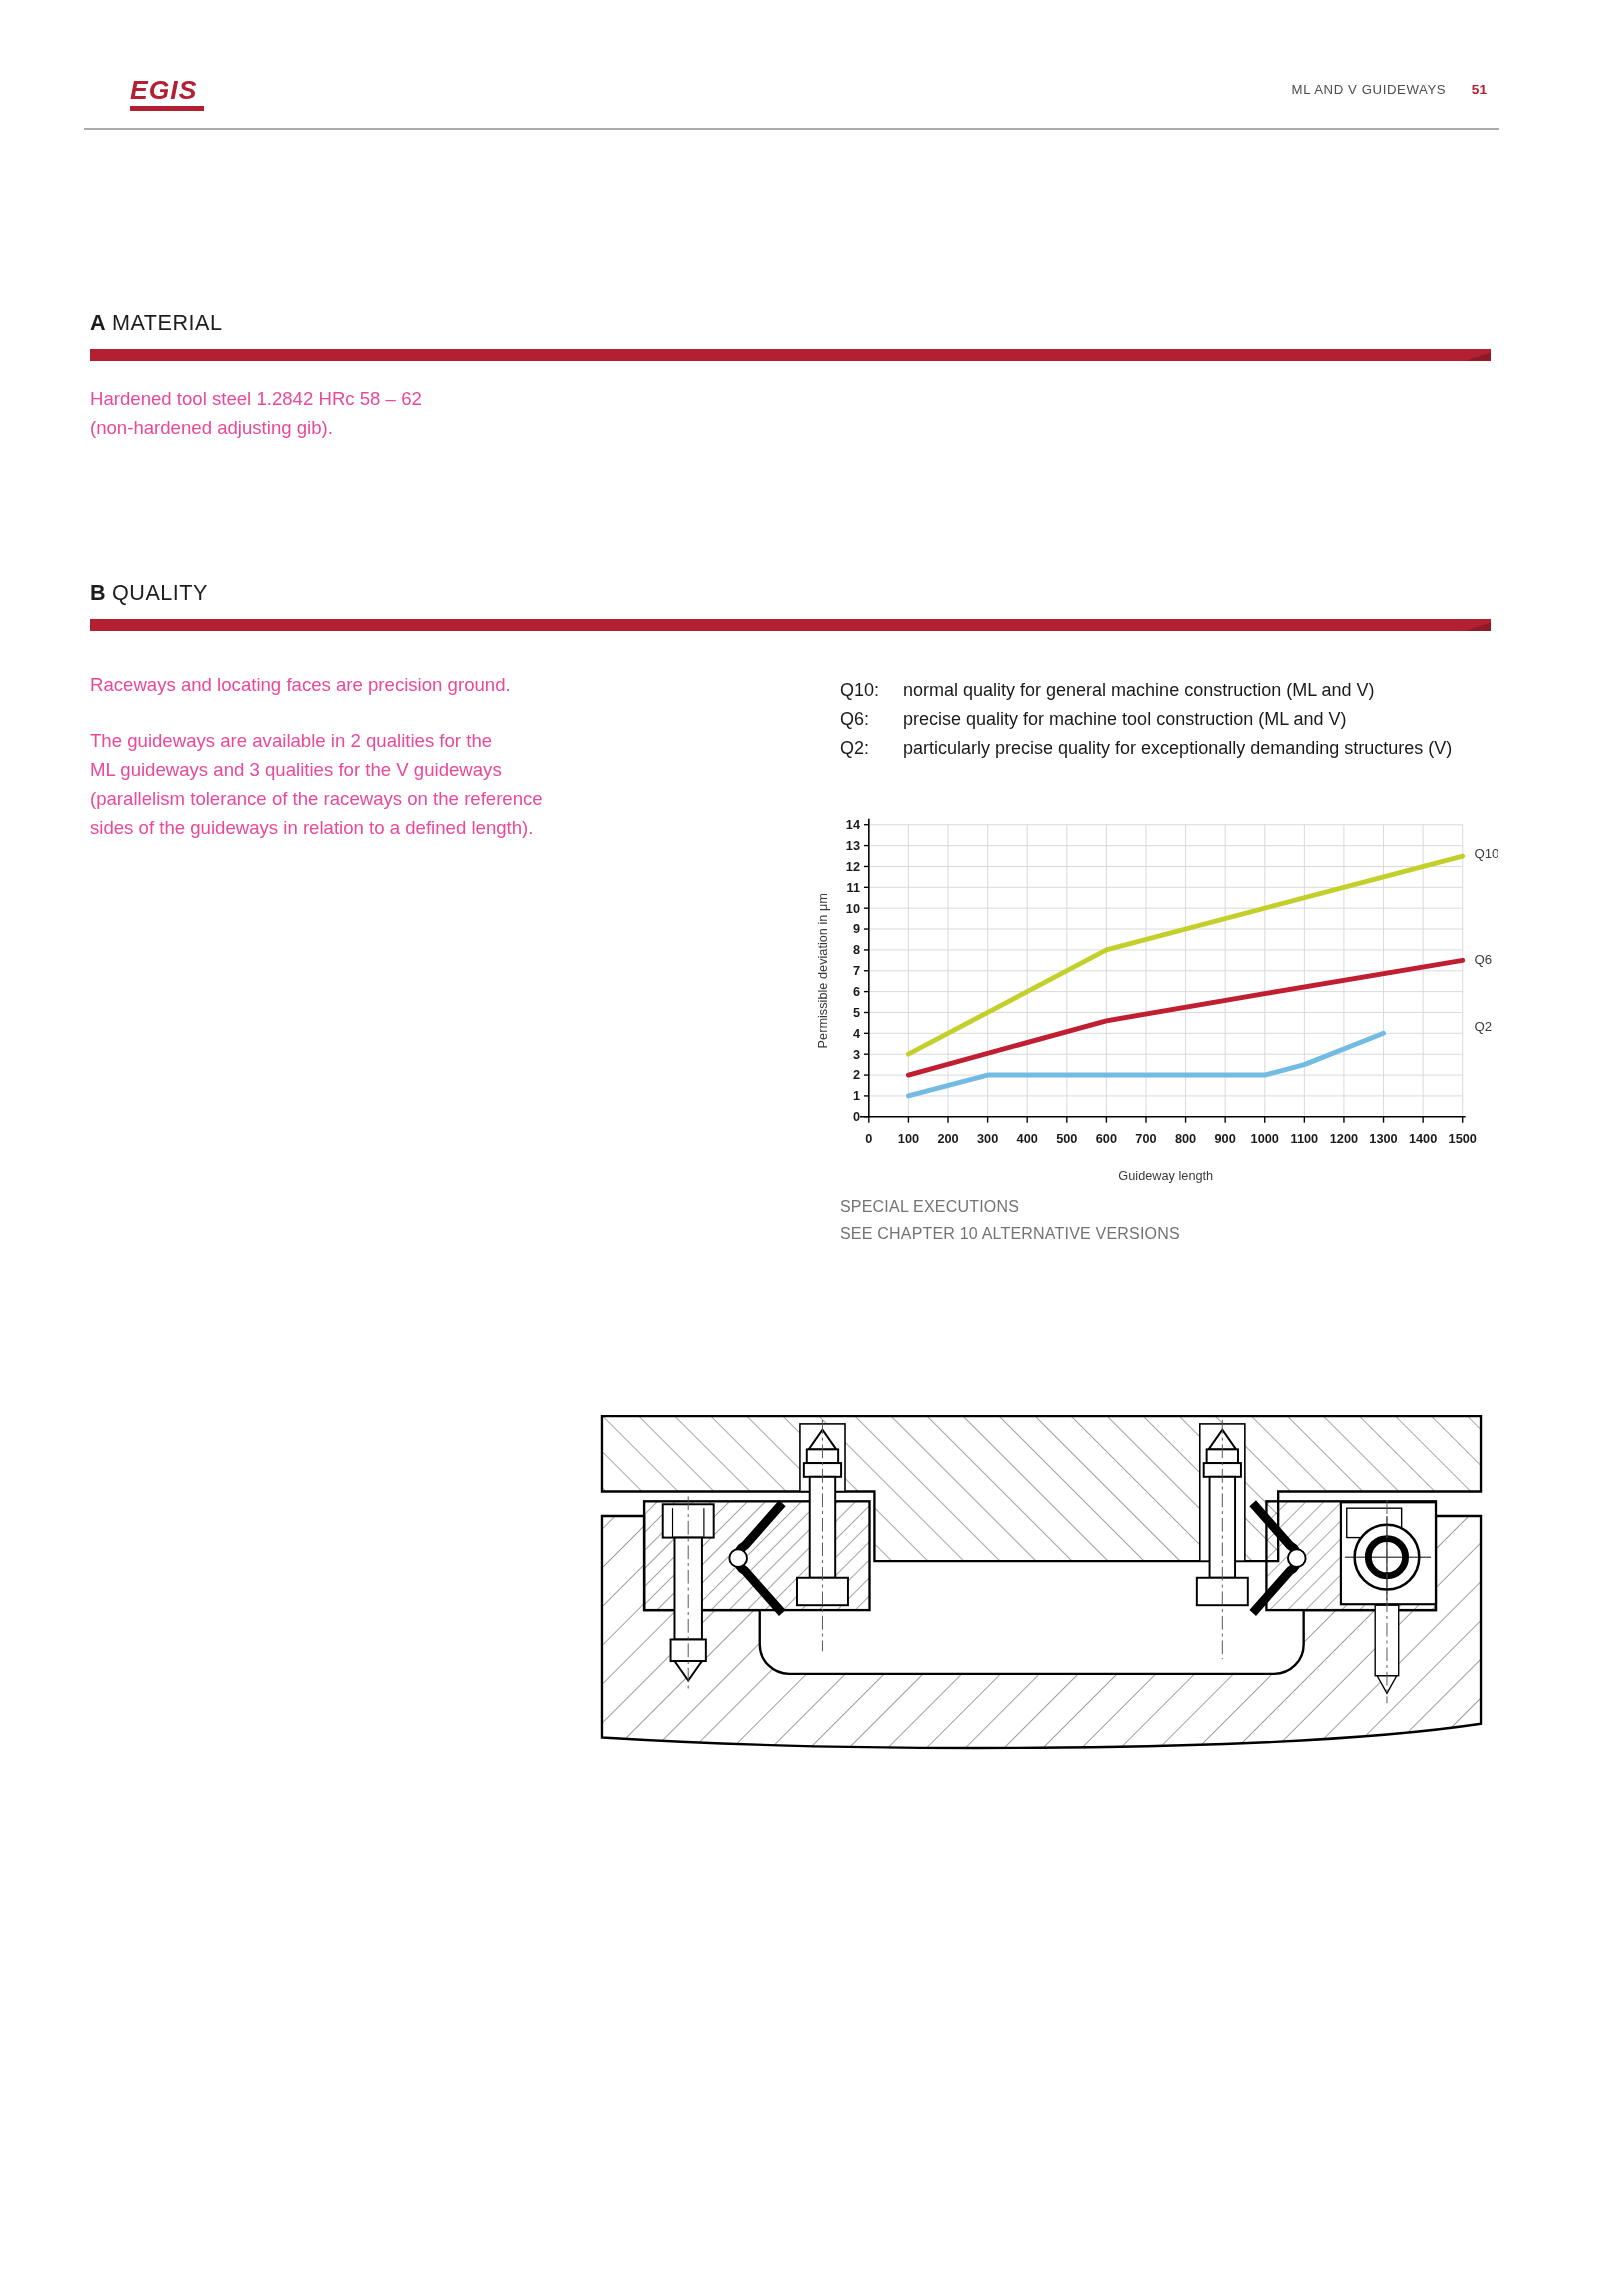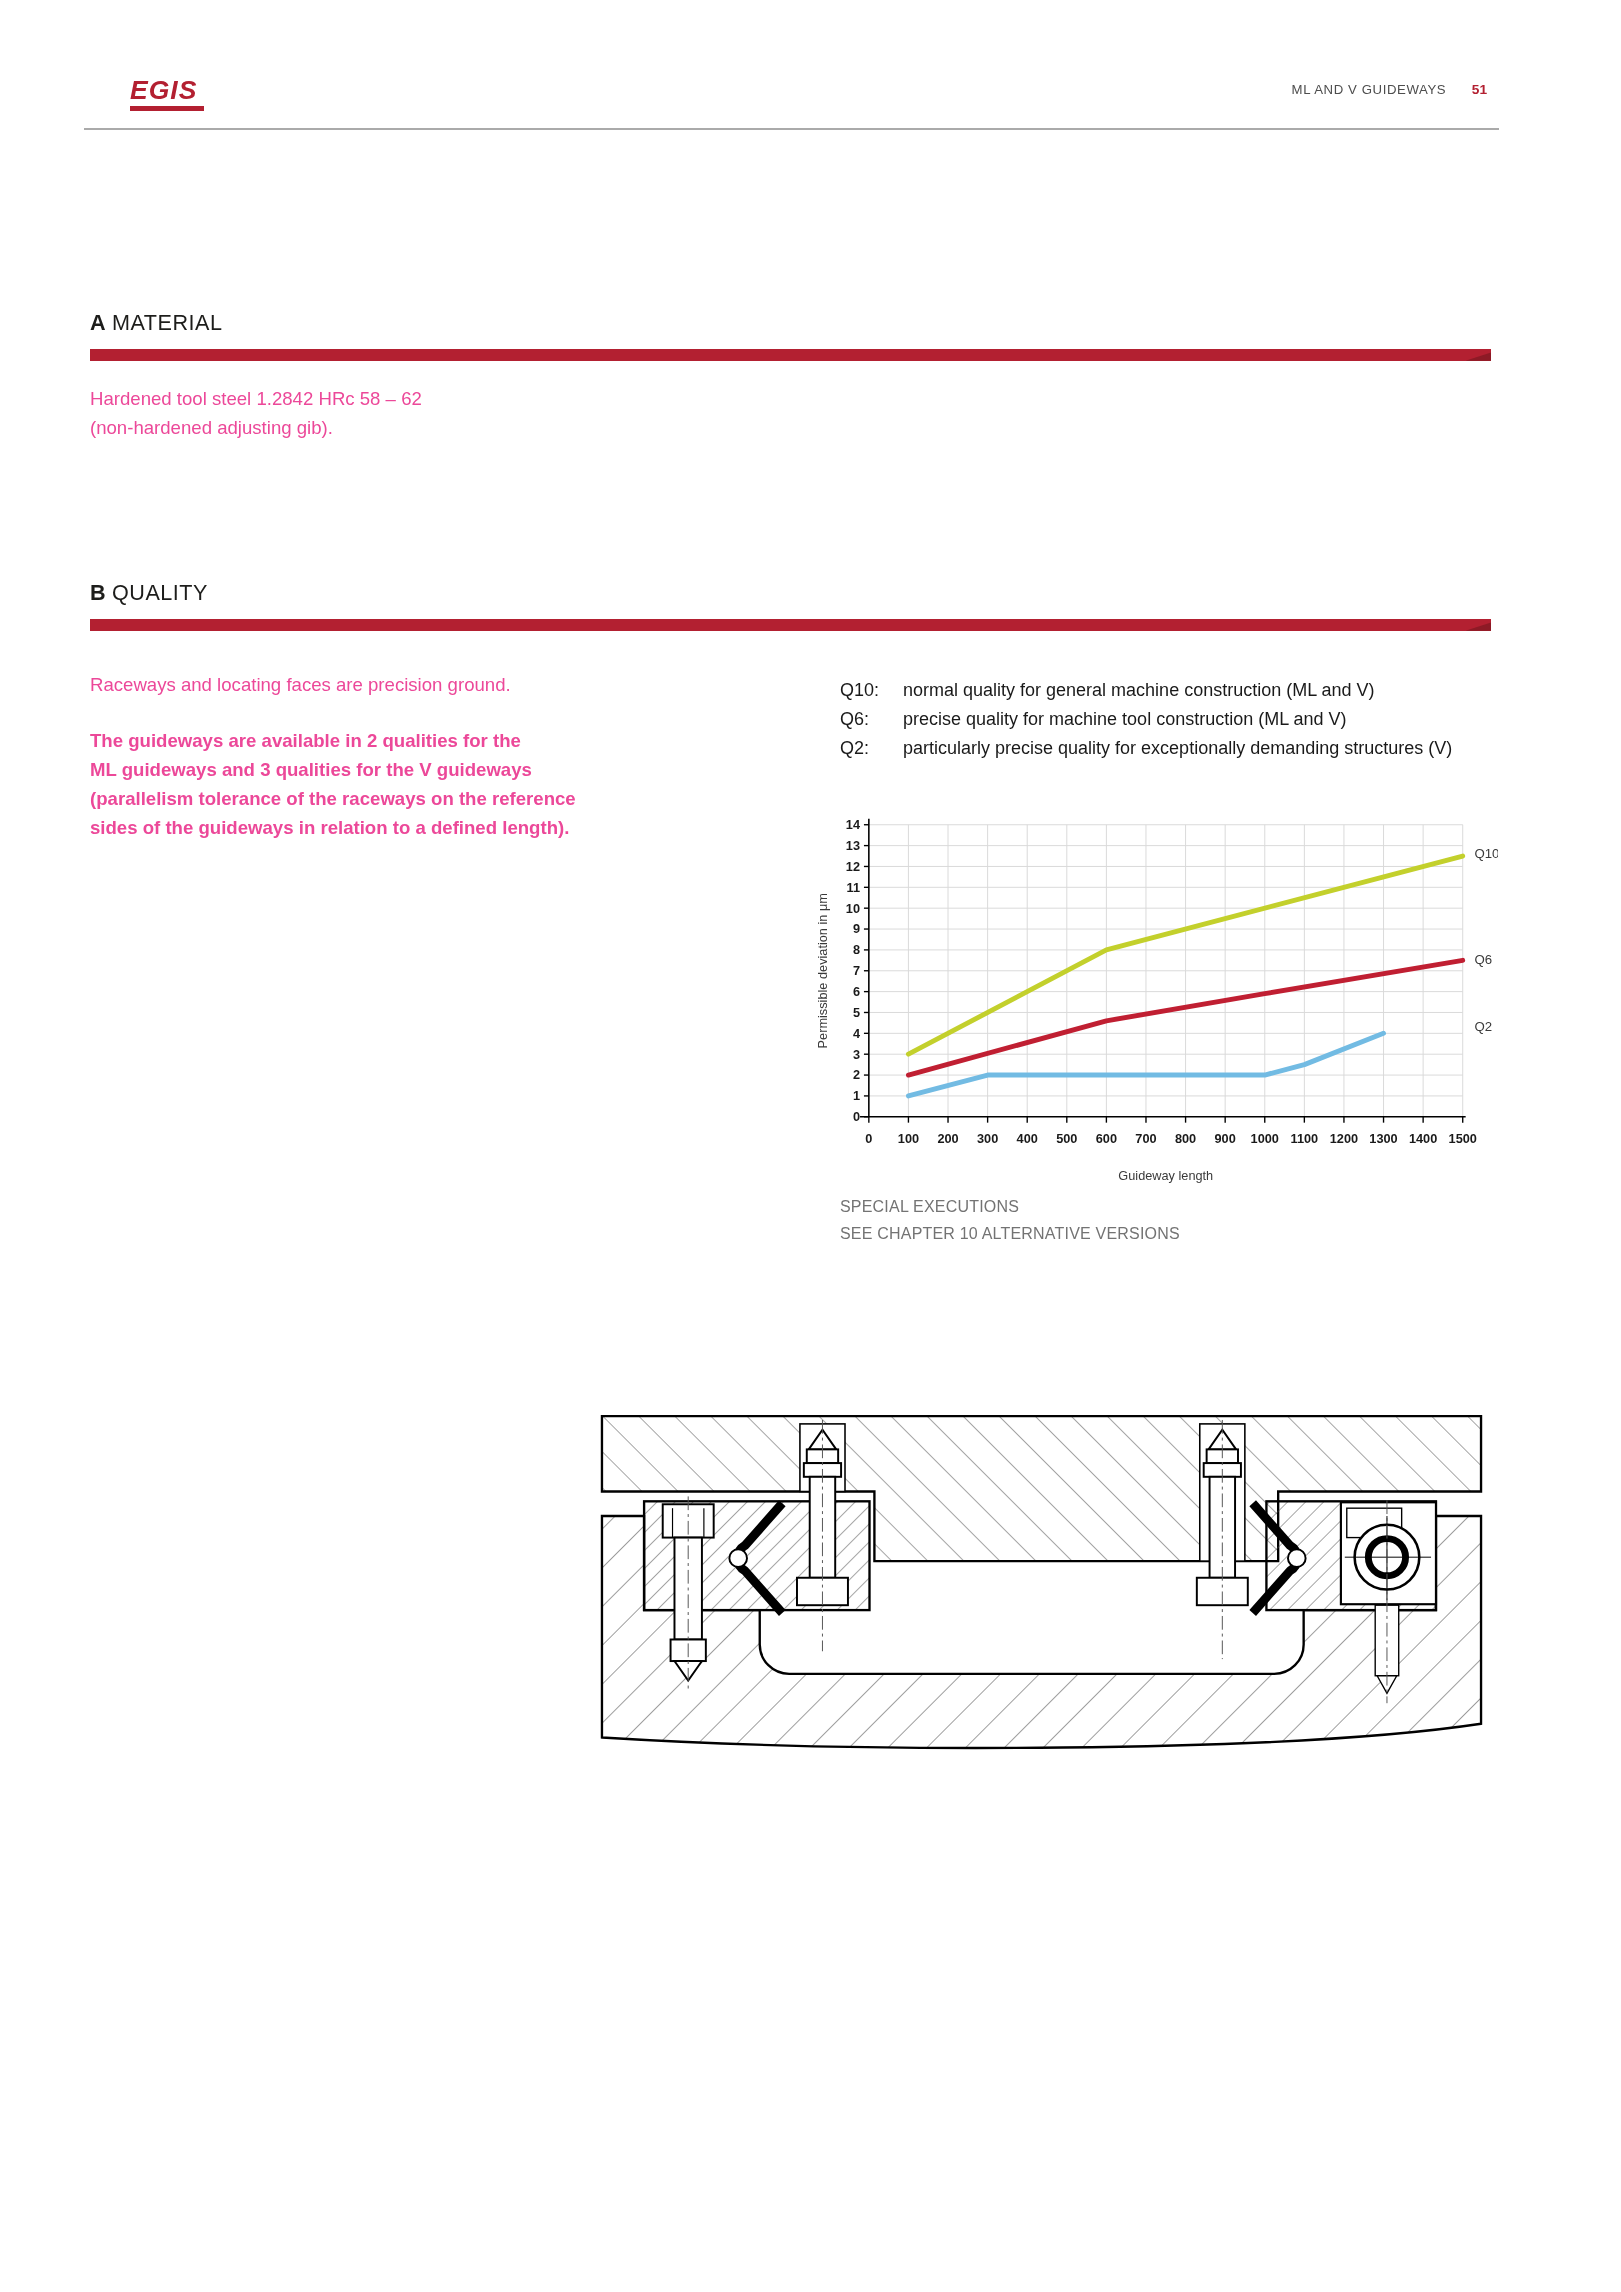--- a/index.html
+++ b/index.html
@@ -16,21 +16,21 @@
   .hdr-page{font-size:13.7px;font-weight:bold;color:#b32031;}
   .hdr-rule{left:84px;top:128px;width:1415px;height:2px;background:#aaaaaa;}
 
   
   .sec-head{left:90px;font-size:21.6px;letter-spacing:0.5px;color:#1d1d1b;}
   .sec-head b{margin-right:5.9px;}
   .red-bar{left:90px;width:1401px;height:11.8px;background:#b32031;}
   .bar-tip{position:absolute;right:0;top:0;width:25.5px;height:100%;background:#8d1a26;
            clip-path:polygon(0 100%,100% 30%,100% 100%);}
   .body-text{left:90px;font-size:18.6px;line-height:29px;color:#ec4899;}
-  .para2{margin-top:26.5px;font-weight:bold;}
+  .para2{margin-top:26.5px;}
 
   
   .legend{left:840px;top:668px;font-size:18px;line-height:29px;color:#1a1a1a;margin-top:8px;}
   .legend .k{display:inline-block;width:63px;}
 
   
   #chart-svg{left:812px;top:812px;}
   #chart-svg text{font-family:"Liberation Sans",sans-serif;}
   .special{left:840px;top:1194px;font-size:16px;line-height:26.5px;color:#737373;letter-spacing:0.2px;}
   #drawing-svg{left:600px;top:1414px;}

